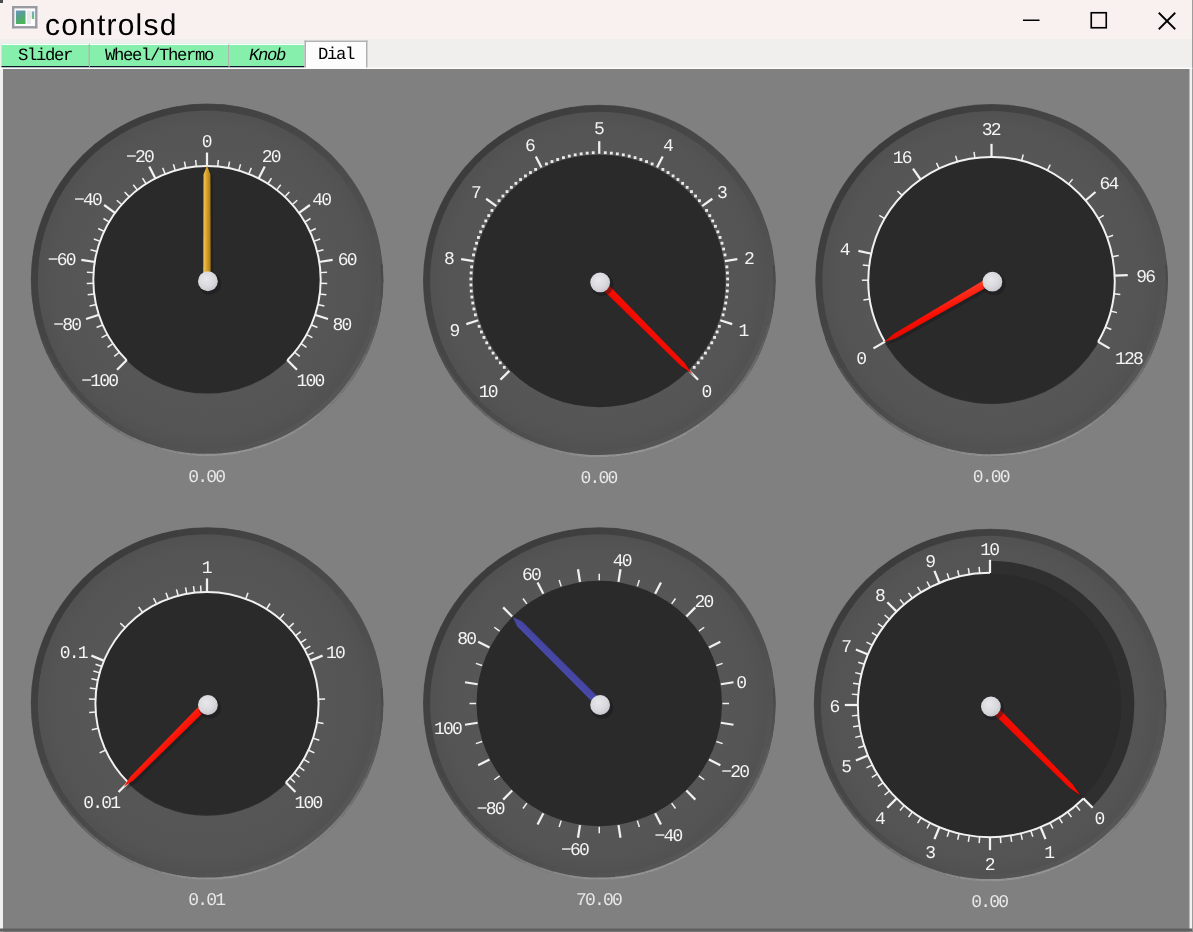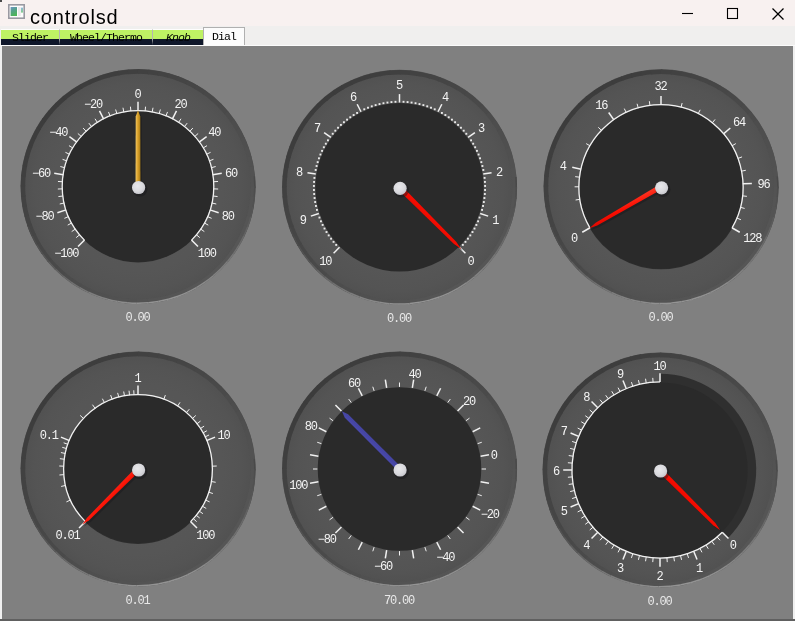--- a/index.html
+++ b/index.html
@@ -1,22 +1,22 @@
 <!DOCTYPE html>
 <html><head>
 <meta charset="utf-8">
 <style>
 * { margin:0; padding:0; box-sizing:border-box; }
 html,body { width:795px; height:621px; overflow:hidden; }
 body { position:relative; font-family:"Liberation Sans", sans-serif; background:#808080; }
 .titlebar { position:absolute; left:0; top:0; width:795px; height:26px; background:#f8f1f0; }
 .title { position:absolute; left:30px; top:6px; font-size:20px; color:#000; letter-spacing:0.8px; }
 .tabstrip { position:absolute; left:0; top:26px; width:795px; height:20px; background:#f0efee; font-family:"Liberation Mono", monospace; }
-.tab { position:absolute; top:3px; height:16px; background:#bef264; border-top:1px solid #fdfdfd;
-       border-right:1px solid #b4b4b4; border-bottom:6px solid #0f172a; text-align:center; font-size:11.5px; letter-spacing:-0.9px; line-height:15px; color:#000; }
+.tab { position:absolute; top:3px; height:16px; background:#86efac; border-top:1px solid #fdfdfd;
+       border-right:1px solid #b4b4b4; border-bottom:1px solid #0f172a; text-align:center; font-size:11.5px; letter-spacing:-0.9px; line-height:15px; color:#000; }
 .tab.sel { top:1px; height:19px; background:#fcfcfc; border:1px solid #b0b0b0; border-bottom:none; line-height:17px; }
 .content { position:absolute; left:0; top:46px; width:795px; height:575px; background:#808080;
            border-left:2px solid #f0f0f0; border-right:2px solid #f0f0f0; }
 .paneline { position:absolute; left:0; top:45px; width:795px; height:1px; background:#fbfbfb; }
 .botline { position:absolute; left:0; top:619px; width:795px; height:2px; background:#606060; }
 svg text { font-family:"Liberation Mono", monospace; }
 </style>
 </head>
 <body>
 <div class="titlebar">

